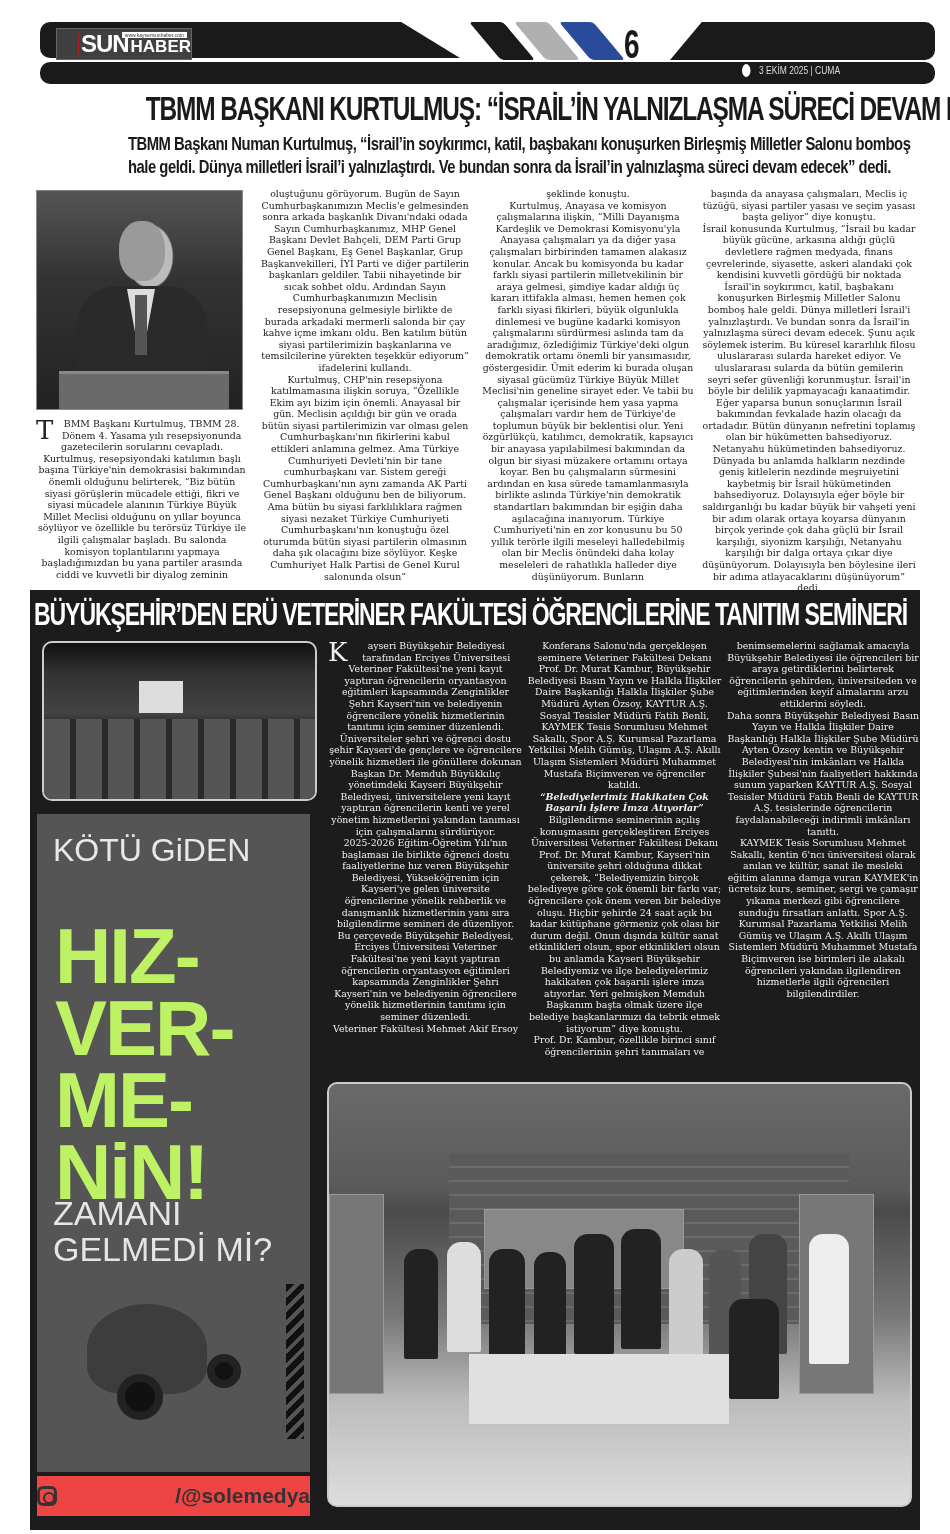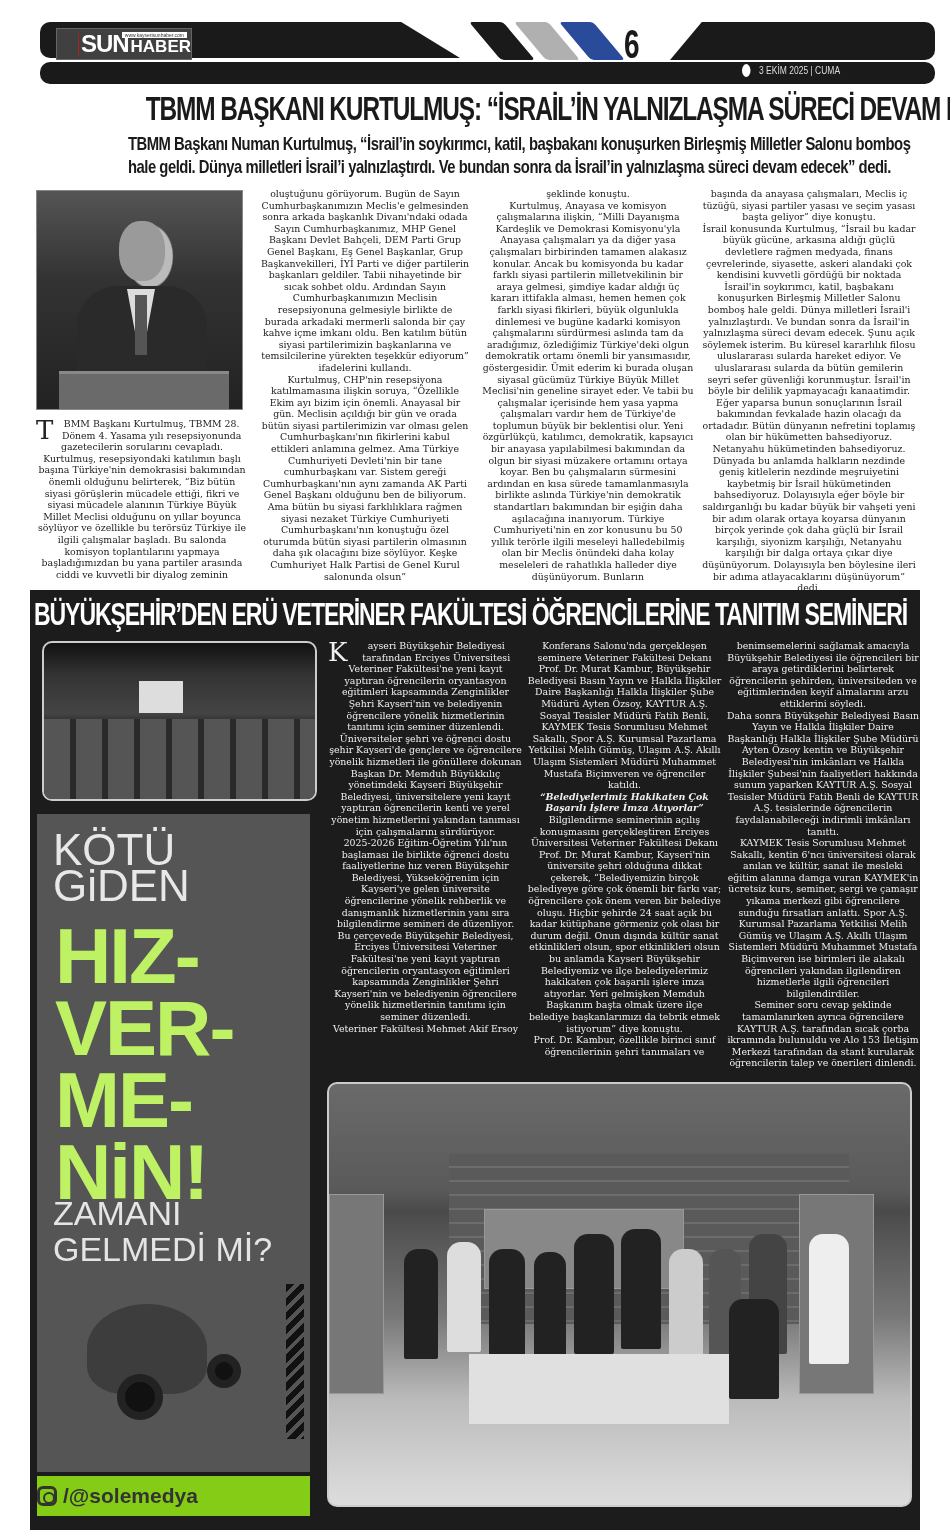--- a/index.html
+++ b/index.html
@@ -30,28 +30,28 @@
 .photo1 .podium{position:absolute;left:22px;top:180px;width:170px;height:40px;background:#6a6a6a;border-top:3px solid #888}
 .col{position:absolute;font-size:9.4px;line-height:11.6px;color:#222;text-align:center}
 .col p{margin:0}
 .dropcap{float:left;font-size:26px;line-height:22px;margin:1px 2px 0 0}
 .sec2{position:absolute;left:30px;top:590px;width:890px;height:940px;background:#1c1c1c}
 .h2{position:absolute;left:34px;top:593px;width:882px;height:42px;background:#1c1c1c;color:#fff;font-family:"Liberation Sans",sans-serif;font-weight:900;font-size:32px;line-height:42px;white-space:nowrap;letter-spacing:-1.5px;transform:scaleX(.72);transform-origin:left;width:1225px}
 .photo2{position:absolute;left:42px;top:641px;width:275px;height:160px;border:2px solid #ccc;border-radius:10px;background:linear-gradient(180deg,#111 0,#333 20%,#444 45%,#222 55%,#111 100%);overflow:hidden}
 .photo2 .screen{position:absolute;left:95px;top:38px;width:44px;height:32px;background:#ddd}
 .photo2 .seats{position:absolute;left:0;bottom:0;width:100%;height:80px;background:repeating-linear-gradient(90deg,#555 0 26px,#2a2a2a 26px 32px)}
 .ad{position:absolute;left:37px;top:814px;width:273px;height:658px;background:#555}
-.ad .l1{position:absolute;left:16px;top:18px;color:#e8e8e8;font-family:"Liberation Sans",sans-serif;font-size:44px;line-height:36px}
+.ad .l1{position:absolute;left:16px;top:18px;color:#e8e8e8;font-family:"Liberation Sans",sans-serif;font-size:32px;line-height:36px}
 .ad .big{position:absolute;left:18px;top:106px;color:#bef264;font-family:"Liberation Sans",sans-serif;font-weight:900;font-size:78px;line-height:72px;letter-spacing:-2px}
 .ad .l3{position:absolute;left:16px;top:381px;color:#e5e5e5;font-family:"Liberation Sans",sans-serif;font-size:34px;line-height:36px}
 .snail{position:absolute;left:20px;top:470px;width:210px;height:160px}
 .snail .shell{position:absolute;left:30px;top:20px;width:120px;height:90px;border-radius:50% 50% 30% 30%;background:#3d3d3d}
 .snail .w1,.snail .w2{position:absolute;width:46px;height:46px;border-radius:50%;background:#111;border:8px solid #222}
 .snail .w1{left:60px;top:90px}.snail .w2{left:150px;top:70px;width:34px;height:34px}
-.insta{position:absolute;left:37px;top:1476px;width:273px;height:40px;background:#84cc16;display:flex;align-items:center;justify-content:flex-start;font-family:"Liberation Sans",sans-serif;font-weight:bold;font-size:21px;color:#333}
+.insta{position:absolute;left:37px;top:1476px;width:273px;height:40px;background:#ef4444;display:flex;align-items:center;justify-content:space-between;font-family:"Liberation Sans",sans-serif;font-weight:bold;font-size:21px;color:#333}
 .insta .ig{width:20px;height:20px;border:3px solid #333;border-radius:6px;margin-right:6px;position:relative}
 .insta .ig:after{content:"";position:absolute;left:3px;top:3px;width:8px;height:8px;border:2px solid #333;border-radius:50%}
 .col.w{color:#f0f0f0}
 .col.w b{font-style:italic}
 .photo3{position:absolute;left:327px;top:1082px;width:585px;height:425px;border:2px solid #ccc;border-radius:10px;background:linear-gradient(180deg,#6a6a6a 0,#5a5a5a 25%,#4a4a4a 30%,#777 55%,#bbb 75%,#ddd 100%);overflow:hidden}
 .photo3 .stairs{position:absolute;left:120px;top:70px;width:400px;height:170px;background:repeating-linear-gradient(180deg,#5a5a5a 0 12px,#6c6c6c 12px 14px)}
 .photo3 .banner{position:absolute;background:#777;border:1px solid #999}
 .photo3 .person{position:absolute;background:#222;border-radius:14px 14px 2px 2px}
 .photo3 .table{position:absolute;left:140px;top:270px;width:260px;height:70px;background:#e0e0e0}
 </style>
@@ -128,21 +128,20 @@
 <div class="col w" style="left:527px;top:640px;width:195px">
   <p>Konferans Salonu'nda gerçekleşen seminere Veteriner Fakültesi Dekanı Prof. Dr. Murat Kambur, Büyükşehir Belediyesi Basın Yayın ve Halkla İlişkiler Daire Başkanlığı Halkla İlişkiler Şube Müdürü Ayten Özsoy, KAYTUR A.Ş. Sosyal Tesisler Müdürü Fatih Benli, KAYMEK Tesis Sorumlusu Mehmet Sakallı, Spor A.Ş. Kurumsal Pazarlama Yetkilisi Melih Gümüş, Ulaşım A.Ş. Akıllı Ulaşım Sistemleri Müdürü Muhammet Mustafa Biçimveren ve öğrenciler katıldı.</p>
   <p><b>“Belediyelerimiz Hakikaten Çok Başarılı İşlere İmza Atıyorlar”</b></p>
   <p>Bilgilendirme seminerinin açılış konuşmasını gerçekleştiren Erciyes Üniversitesi Veteriner Fakültesi Dekanı Prof. Dr. Murat Kambur, Kayseri'nin üniversite şehri olduğuna dikkat çekerek, “Belediyemizin birçok belediyeye göre çok önemli bir farkı var; öğrencilere çok önem veren bir belediye oluşu. Hiçbir şehirde 24 saat açık bu kadar kütüphane görmeniz çok olası bir durum değil. Onun dışında kültür sanat etkinlikleri olsun, spor etkinlikleri olsun bu anlamda Kayseri Büyükşehir Belediyemiz ve ilçe belediyelerimiz hakikaten çok başarılı işlere imza atıyorlar. Yeri gelmişken Memduh Başkanım başta olmak üzere ilçe belediye başkanlarımızı da tebrik etmek istiyorum” diye konuştu.</p>
   <p>Prof. Dr. Kambur, özellikle birinci sınıf öğrencilerinin şehri tanımaları ve</p>
 </div>
 <div class="col w" style="left:727px;top:640px;width:192px">
   <p>benimsemelerini sağlamak amacıyla Büyükşehir Belediyesi ile öğrencileri bir araya getirdiklerini belirterek öğrencilerin şehirden, üniversiteden ve eğitimlerinden keyif almalarını arzu ettiklerini söyledi.</p>
   <p>Daha sonra Büyükşehir Belediyesi Basın Yayın ve Halkla İlişkiler Daire Başkanlığı Halkla İlişkiler Şube Müdürü Ayten Özsoy kentin ve Büyükşehir Belediyesi'nin imkânları ve Halkla İlişkiler Şubesi'nin faaliyetleri hakkında sunum yaparken KAYTUR A.Ş. Sosyal Tesisler Müdürü Fatih Benli de KAYTUR A.Ş. tesislerinde öğrencilerin faydalanabileceği indirimli imkânları tanıttı.</p>
   <p>KAYMEK Tesis Sorumlusu Mehmet Sakallı, kentin 6'ncı üniversitesi olarak anılan ve kültür, sanat ile mesleki eğitim alanına damga vuran KAYMEK'in ücretsiz kurs, seminer, sergi ve çamaşır yıkama merkezi gibi öğrencilere sunduğu fırsatları anlattı. Spor A.Ş. Kurumsal Pazarlama Yetkilisi Melih Gümüş ve Ulaşım A.Ş. Akıllı Ulaşım Sistemleri Müdürü Muhammet Mustafa Biçimveren ise birimleri ile alakalı öğrencileri yakından ilgilendiren hizmetlerle ilgili öğrencileri bilgilendirdiler.</p>
-  <p>Seminer soru cevap şeklinde tamamlanırken ayrıca öğrencilere KAYTUR A.Ş. tarafından sıcak çorba ikramında bulunuldu ve Alo 153 İletişim Merkezi tarafından da stant kurularak öğrencilerin talep ve önerileri dinlendi.</p>
 </div>
 
 <div class="ad">
   <div class="l1">
     <div>KÖTÜ GiDEN</div>
   </div>
   <div class="big">
     <div>HIZ-</div>
     <div>VER-</div>
     <div>ME-</div>

